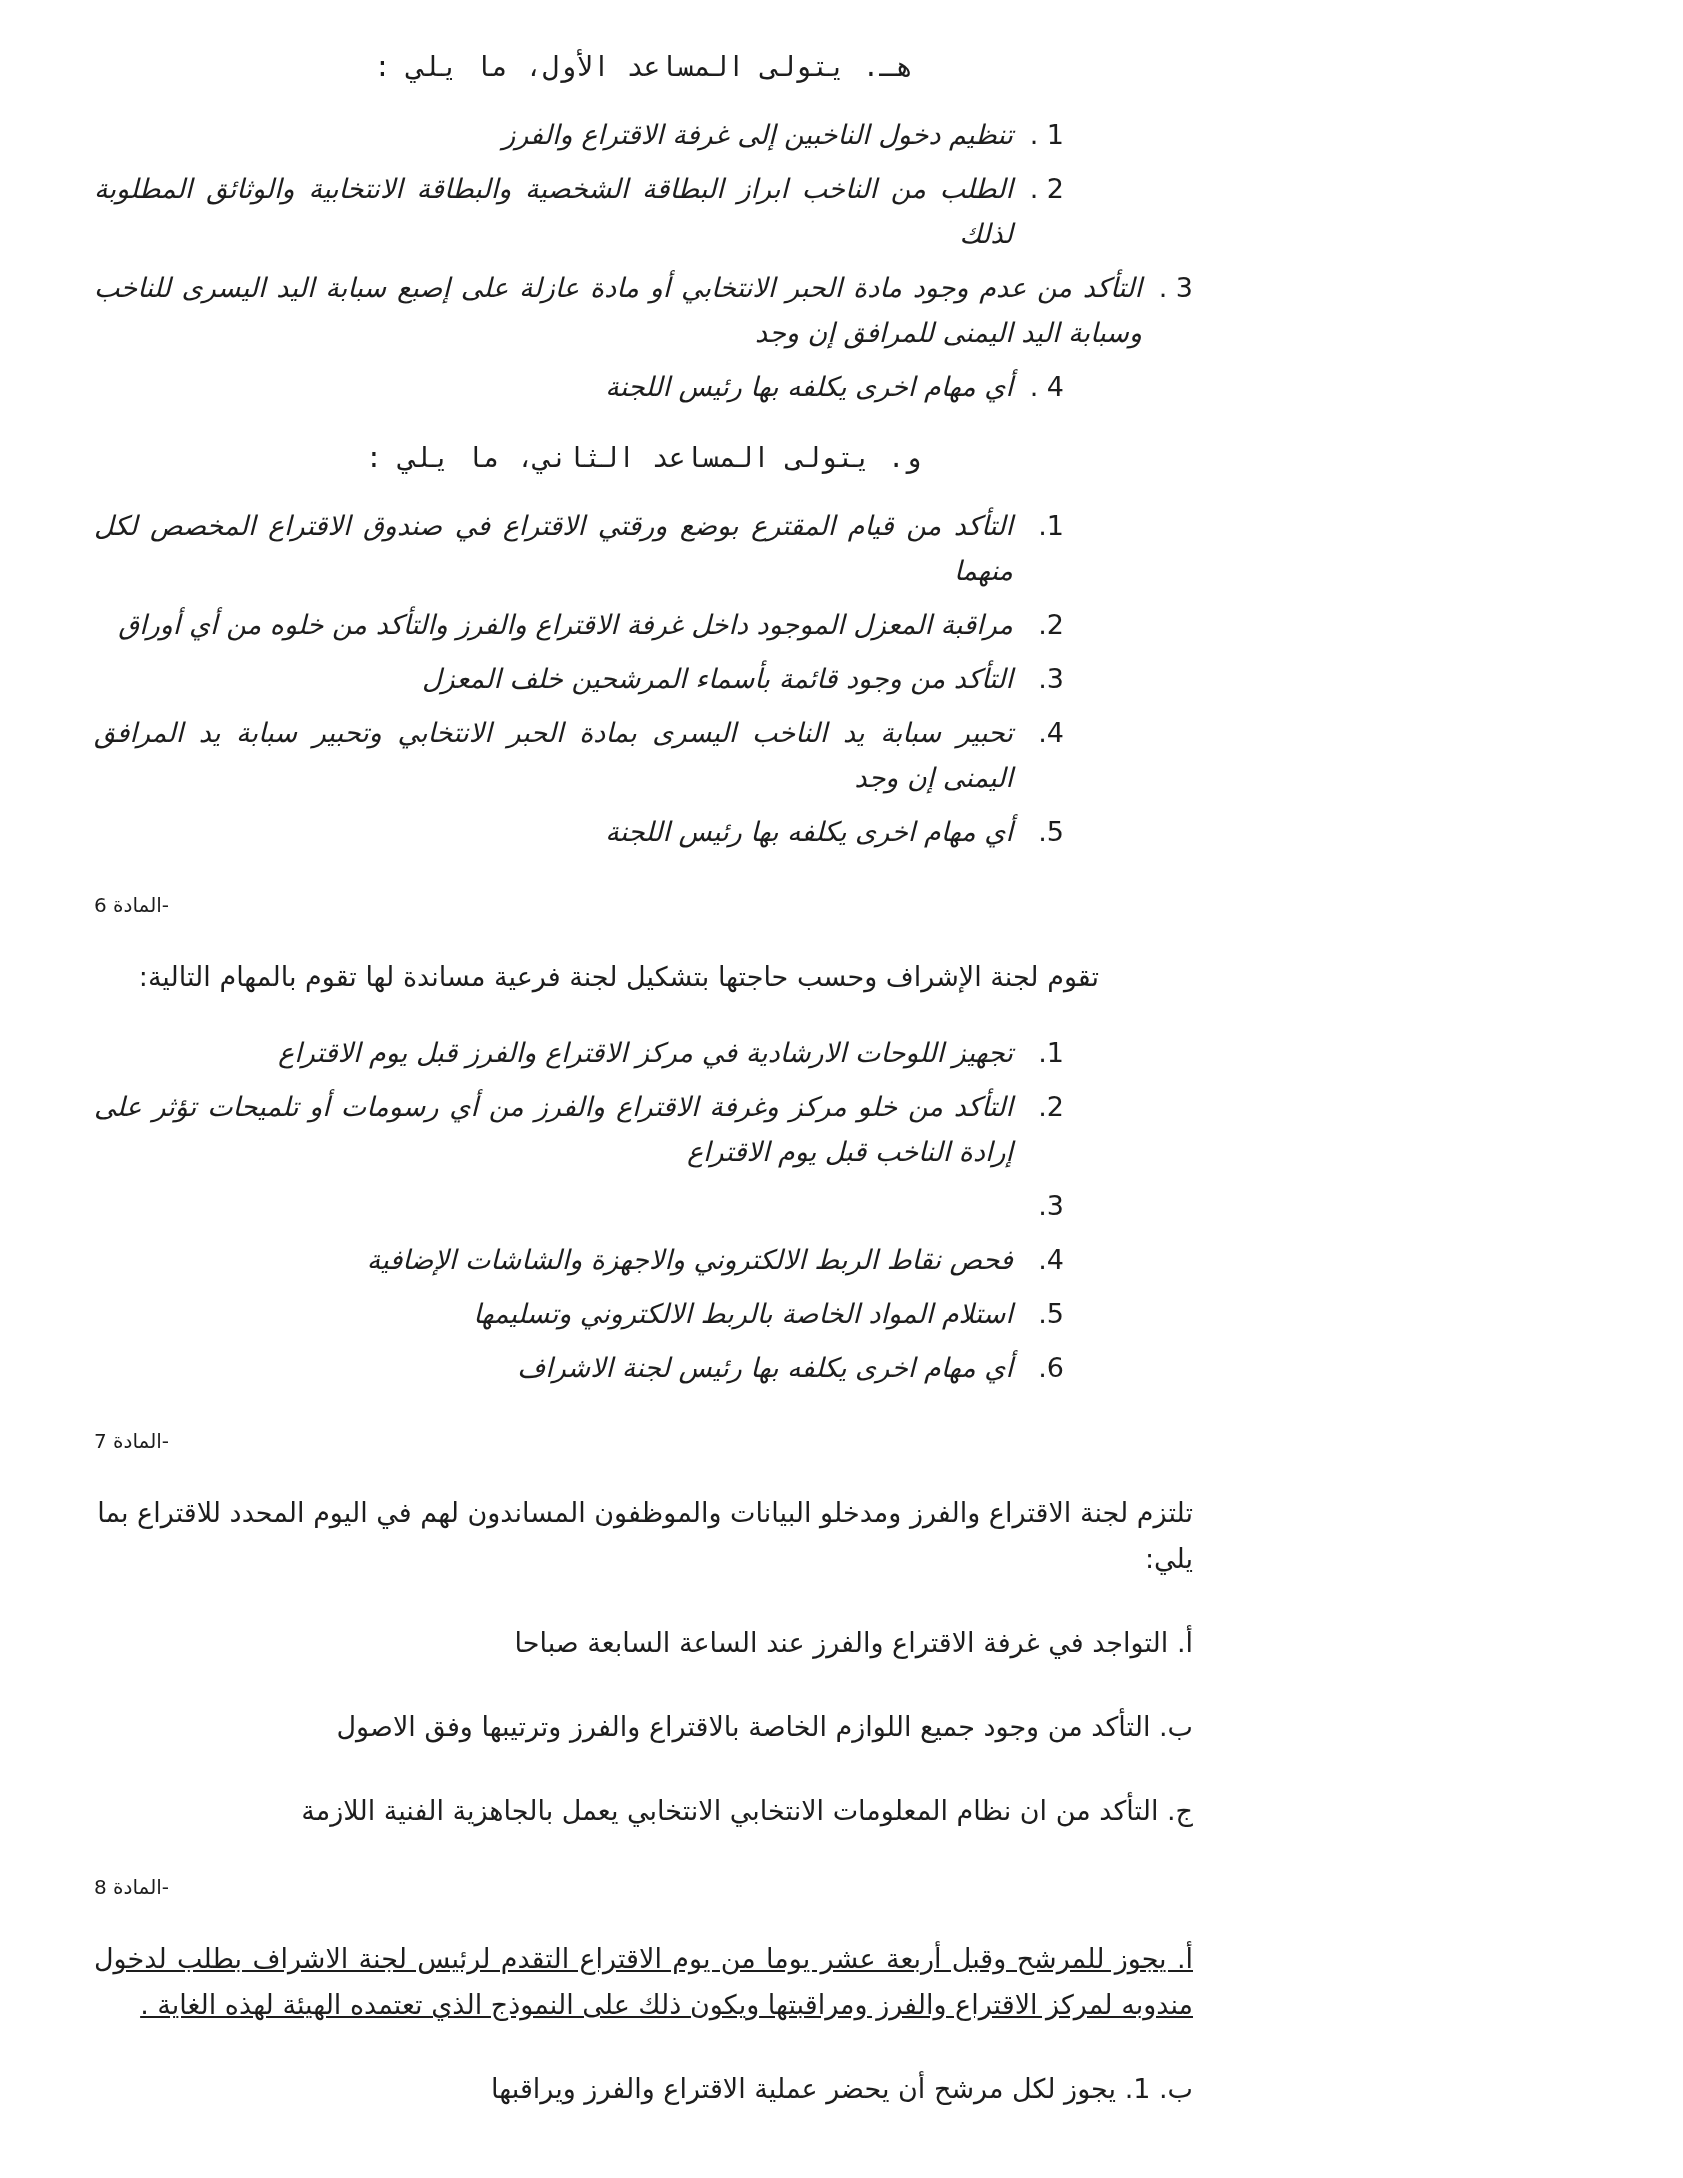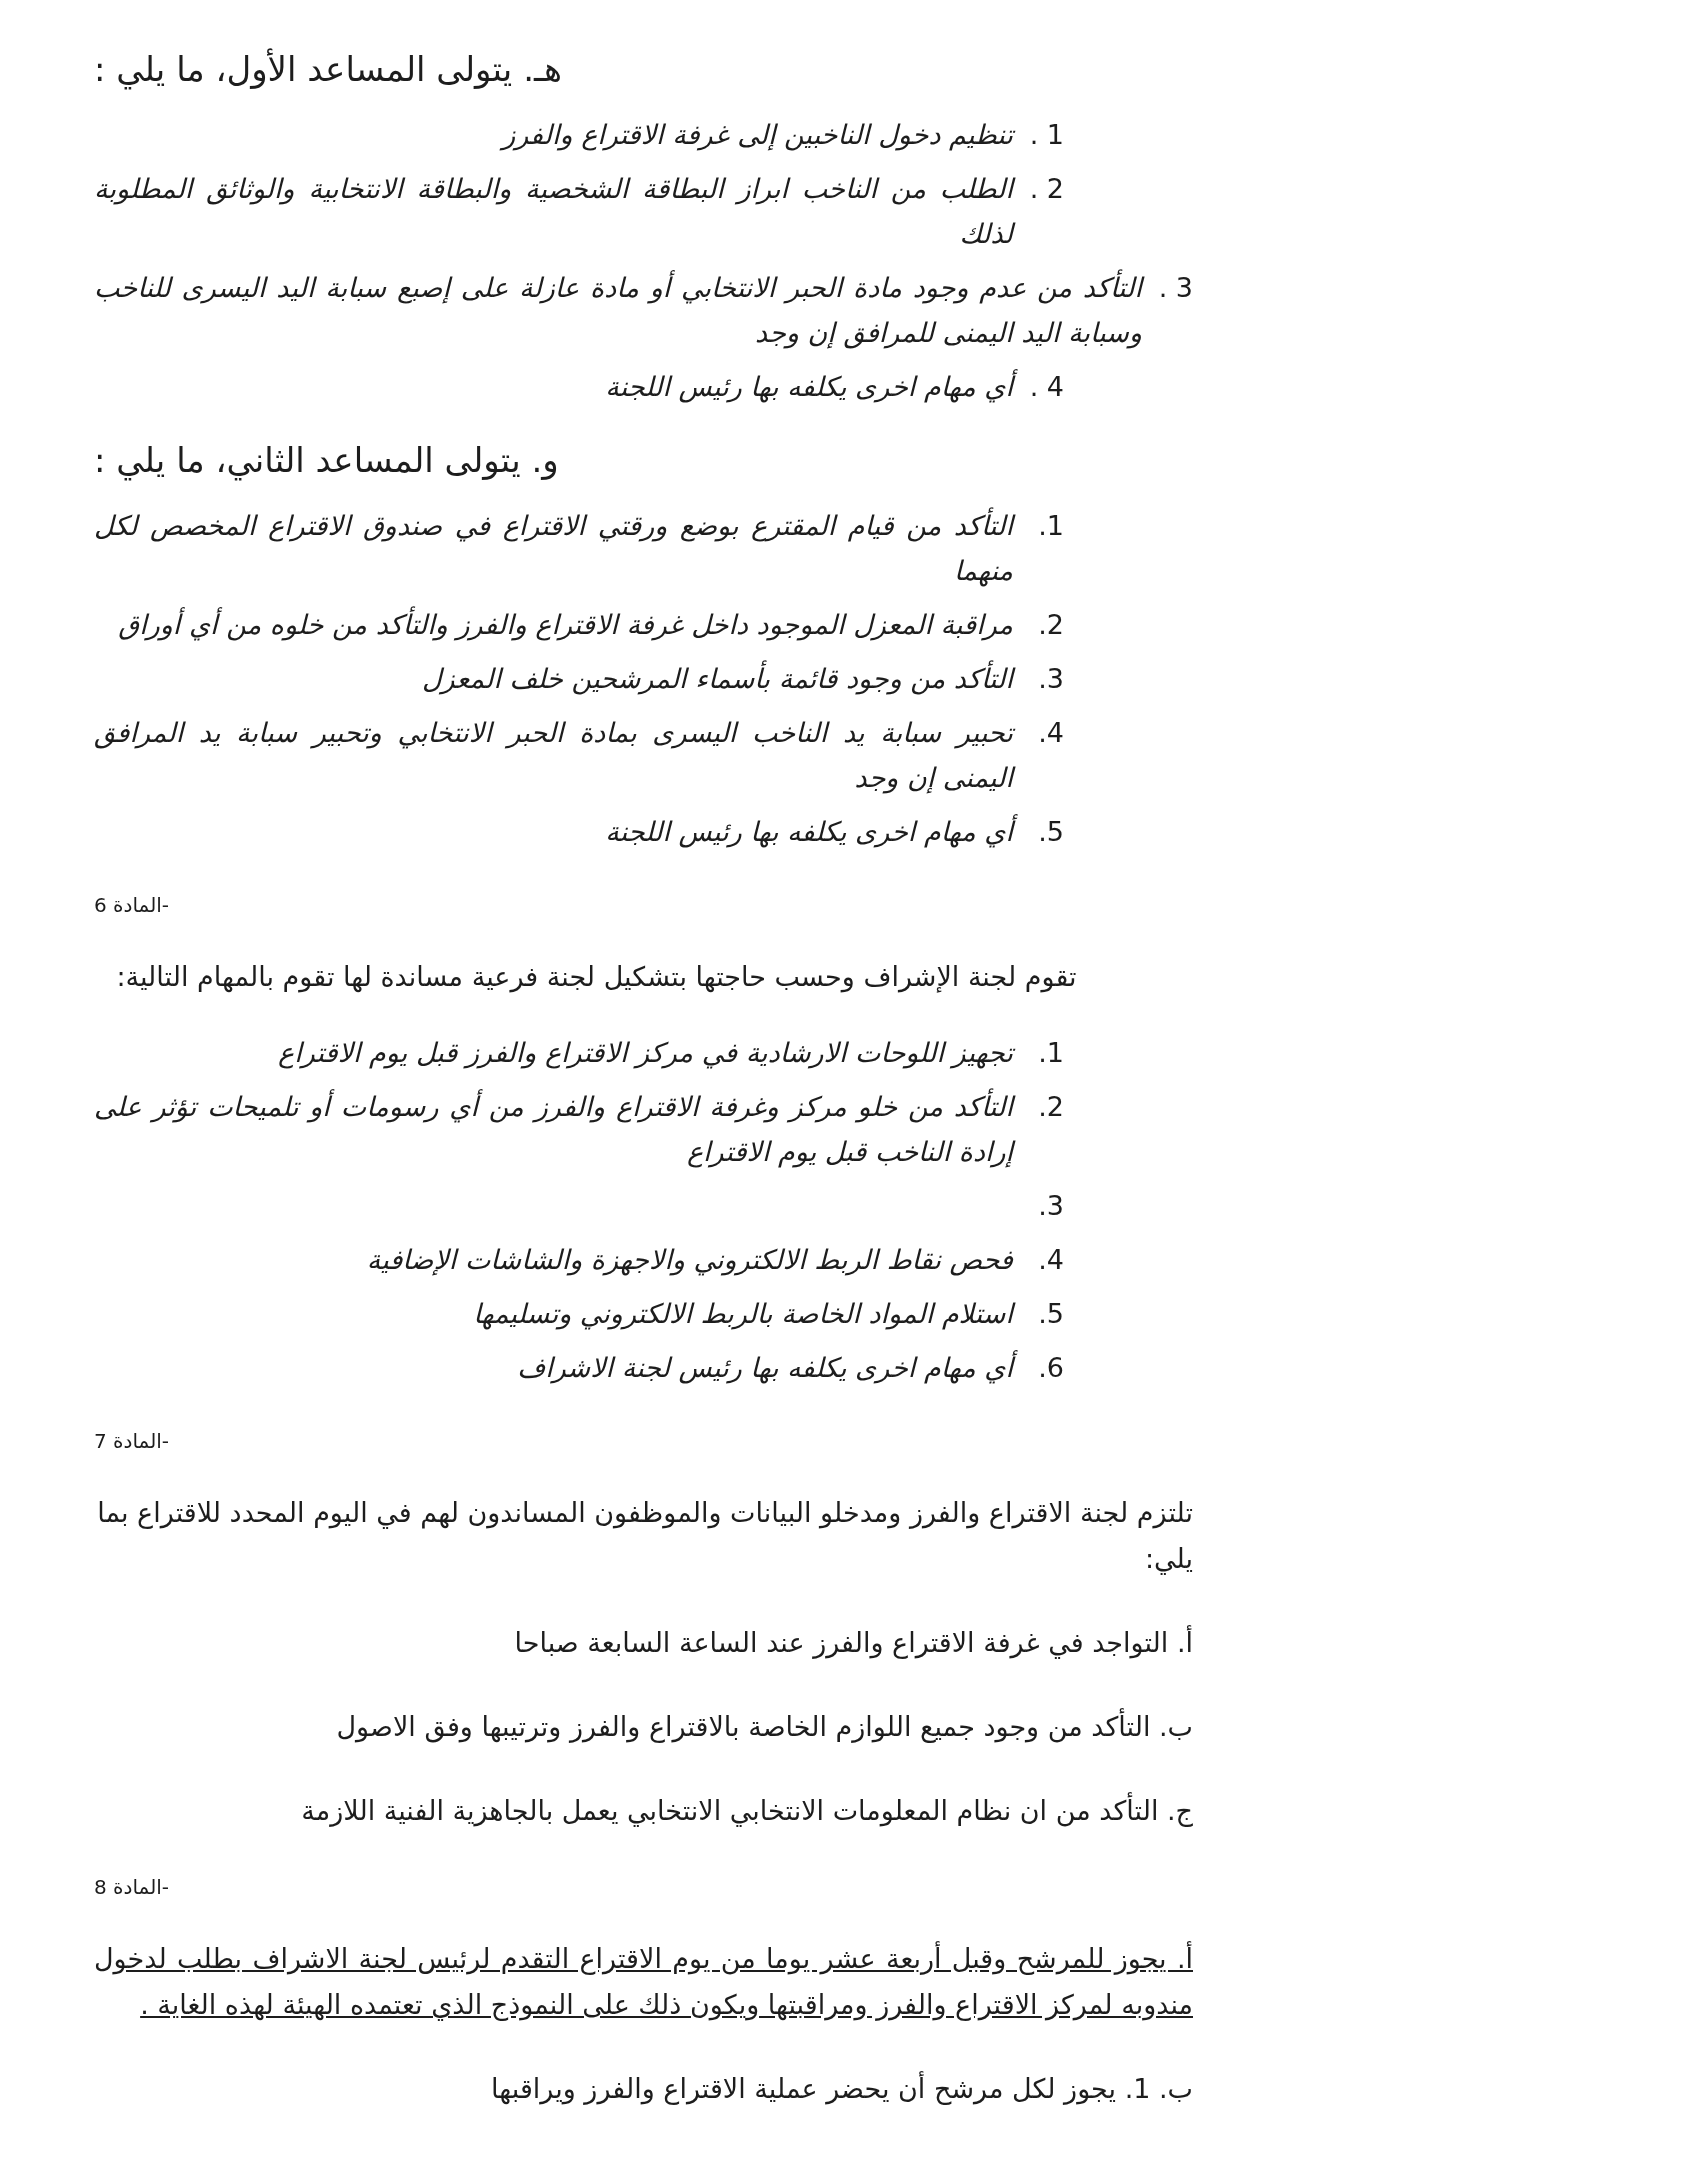--- a/index.html
+++ b/index.html
@@ -10,24 +10,25 @@
     font-family:"DejaVu Sans", sans-serif;
     overflow:hidden;
   }
   .content {
     width:1099px;
     margin-left:94px;
     padding-top:46px;
     direction:rtl;
   }
   .h-center {
-    font-size:34px;
+    font-size:28px;
     line-height:46px;
-    text-align:left;
+    text-align:center;
     margin-bottom:20px;
+    font-family:Liberation Mono, monospace;
   }
   .list { margin-bottom:28px; }
   .li {
     display:flex;
     padding-right:129px;
     margin-bottom:9px;
     font-size:27px;
     line-height:45px;
   }
   .li.wide { padding-right:0; }
@@ -51,21 +52,21 @@
     line-height:46px;
     text-align:right;
     margin-bottom:38px;
   }
   .para.justified {
     text-align:justify;
     text-align-last:right;
     text-decoration:underline;
   }
   .para.mb-30 { margin-bottom:30px; }
-  .para.pr-95 { padding-right:94px;text-align:center; }
+  .para.pr-95 { padding-right:94px; }
 </style>
 </head>
 <body>
 
 <div class="content">
 
   <p class="h-center">هـ. يتولى المساعد الأول، ما يلي :</p>
 
   <div class="list">
     <div class="li">

